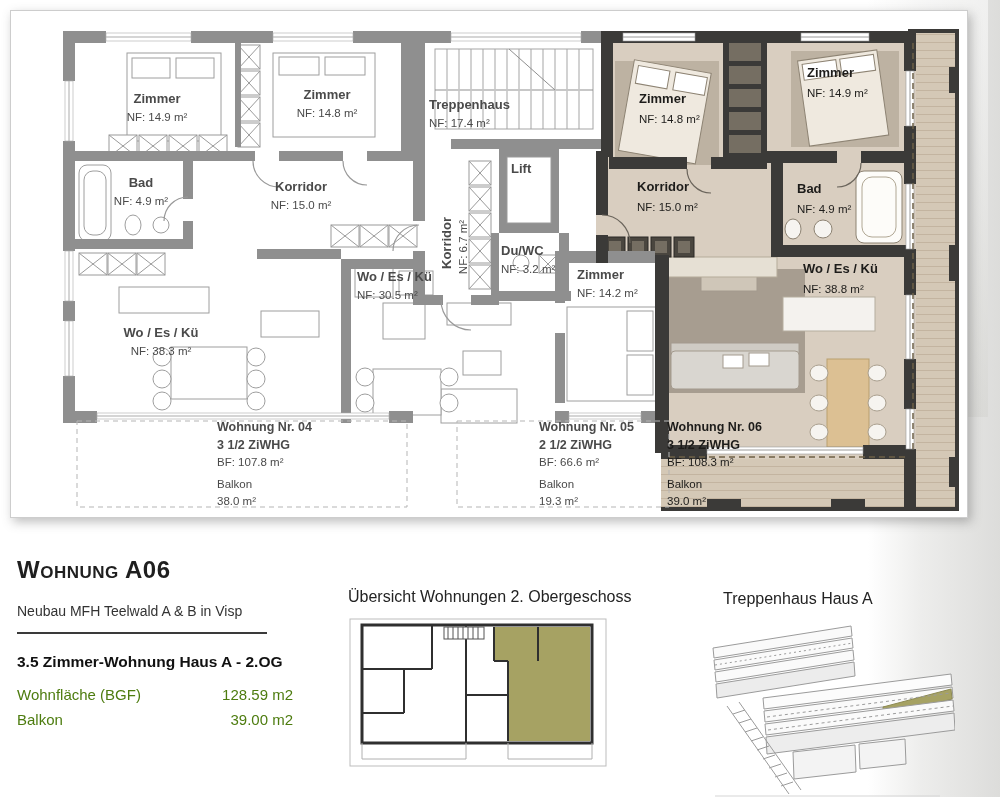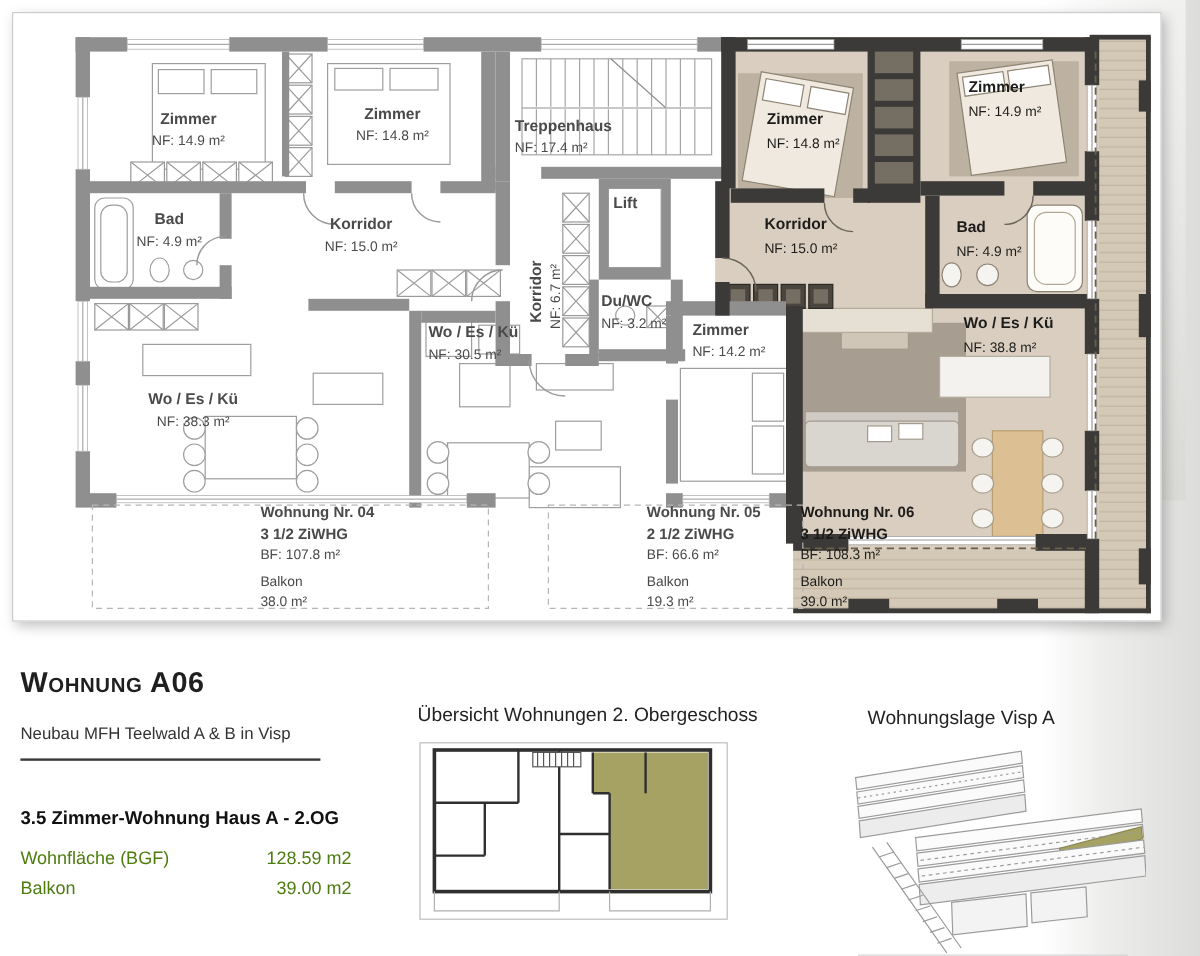--- a/index.html
+++ b/index.html
@@ -19,21 +19,21 @@
   .nf{font-size:11.5px;font-weight:400;}
   .capb{font-size:12.5px;font-weight:700;}
   .capr{font-size:11.5px;font-weight:400;}
   .g{fill:#4a4a4a;}
   .d{fill:#1d1c1a;}
   
   .info{left:17px;top:556px;width:290px;color:#2e2e2e;}
   .info-title{font-size:24px;font-weight:700;font-variant:small-caps;letter-spacing:.5px;color:#1f1f1f;}
   .info-sub{font-size:14px;margin-top:19px;color:#333;}
   .info-div{width:250px;border:none;border-top:2px solid #3a3a3a;margin:13px 0 0 0;}
-  .info-head{font-size:15.5px;font-weight:700;margin-top:40px;color:#111;}
+  .info-head{font-size:15.5px;font-weight:700;margin-top:19px;color:#111;}
   .info-rows{margin-top:15px;width:276px;font-size:15px;color:#4d7c0f;}
   .info-row{display:flex;justify-content:space-between;margin-bottom:8px;}
   
   .overview{left:348px;top:588px;width:290px;}
   .caption{font-size:16px;color:#232323;}
   .overview svg{margin-top:11px;display:block;}
   .location{left:705px;top:590px;width:262px;}
   .location .caption{padding-left:18px;}
   .location svg{margin-top:6px;display:block;}
 </style>
@@ -401,21 +401,21 @@
       <path d="M100,10 V22 M105,10 V22 M110,10 V22 M115,10 V22 M120,10 V22 M125,10 V22 M130,10 V22" stroke="#555" fill="none"></path>
     </g>
     <g stroke="#b0b0b0" fill="none">
       <path d="M14,126 V142 H118 V126"></path>
       <path d="M160,126 V142 H244 V126"></path>
     </g>
   </svg>
 </div>
 
 <div class="abs location">
-  <div class="caption">Wohnungslage Visp A</div>
+  <div class="caption">Treppenhaus Haus A</div>
   <svg width="250" height="185" viewBox="0 0 250 185">
     <g stroke="#9b9b9b" fill="#fafafa" stroke-width="1">
       <polygon points="8,34 146,12 147,22 9,44"></polygon>
       <polygon points="9,46 147,24 148,34 10,56"></polygon>
       <polygon points="10,58 148,36 149,46 11,68"></polygon>
       <polygon points="11,70 149,48 150,62 12,84" fill="#ececec"></polygon>
       <path d="M10,51 L148,29" stroke-dasharray="2,3" fill="none"></path>
       <polygon points="58,84 246,60 247,71 59,95" fill="#fcfcfc"></polygon>
       <polygon points="59,97 247,73 248,84 60,108"></polygon>
       <polygon points="178,93 246,75 247,85 179,103" fill="#a6a263" stroke="#8d8a53"></polygon>

